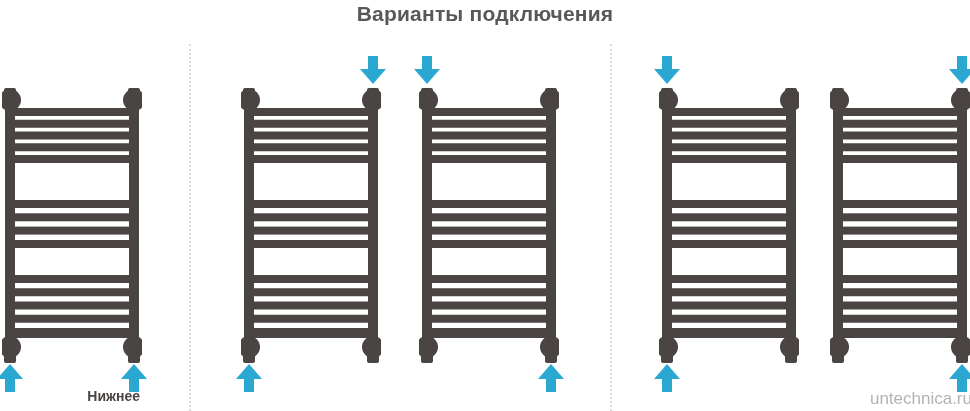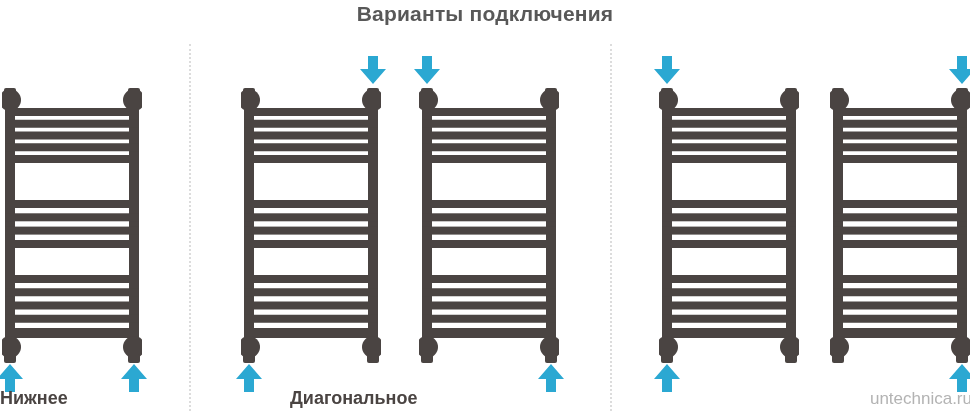--- a/index.html
+++ b/index.html
@@ -51,24 +51,24 @@
   }
   .arrow svg { display: block; width: 26px; height: 28px; }
   .arrow.top    { top: -32px; }
   .arrow.bottom { top: 276px; }
   .arrow.bottom svg { transform: rotate(180deg); }
   .arrow.left   { left: -5px; }
   .arrow.right  { left: 119px; }
   .group-label {
     position: absolute;
     top: 388px;
-    font-size: 18px;
+    font-size: 14px;
     font-weight: bold;
     color: var(--color-label, #4a4442);
-    text-align: left;
+    text-align: right;
   }
   .watermark {
     position: absolute;
     top: 389px;
     right: -2px;
     font-size: 17px;
     font-weight: normal;
     color: var(--color-watermark, #b3b3b3);
     white-space: nowrap;
   }
@@ -209,17 +209,16 @@
       </svg>
 
     <span class="arrow bottom right">
         <svg viewBox="0 0 26 28">
           <use href="#arrow-shape"></use>
         </svg>
       </span>
   </div>
 
   <div class="group-label" style="left:0; width:140px">Нижнее</div>
-  <div class="group-label" style="left:290px; width:220px">Диагональное</div>
 
   <div class="watermark">untechnica.ru</div>
 
 </div>
 
 </body></html>

